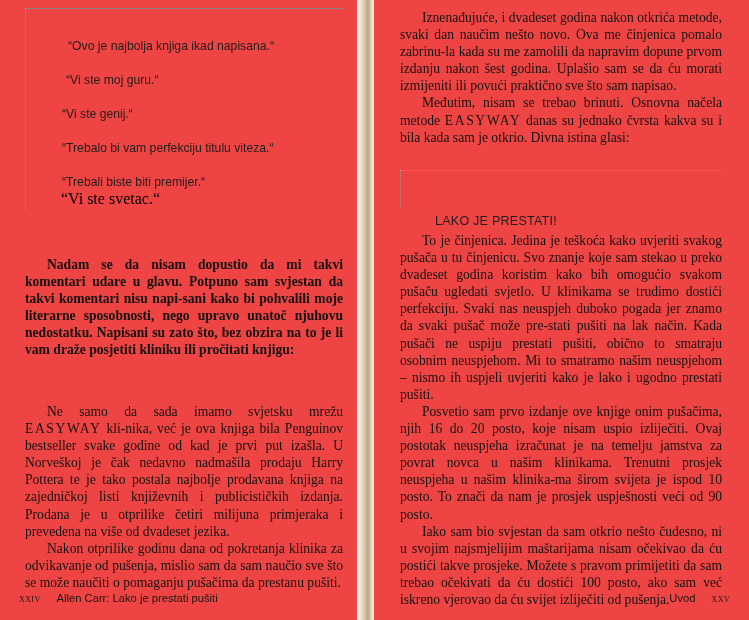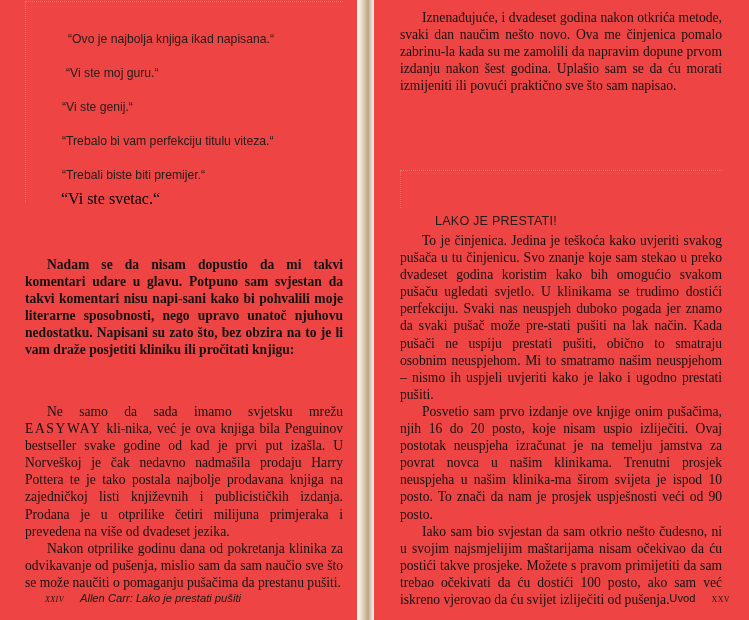--- a/index.html
+++ b/index.html
@@ -94,21 +94,21 @@
   }
   .callout .heading {
     font-size: 12.6px;
     line-height: 1;
     letter-spacing: 0.2px;
   }
 
   
   #callout-quotes {
     position: absolute;
-    top: 1px;
+    top: 8px;
     left: 0;
     width: 318px;
     height: 202px;
   }
   #callout-quotes .quote { position: absolute; left: 38px; }
 
   
   #callout-easyway {
     position: absolute;
     top: 343px;
@@ -152,21 +152,21 @@
   .footer .folio {
     font-family: "Liberation Serif", serif;
     font-variant: small-caps;
     font-size: 11.5px;
     letter-spacing: 0.4px;
   }
   .footer .label {
     font-family: "Liberation Sans", sans-serif;
     font-size: 11.2px;
   }
-  #footer-left  { left: 45px; font-style: italic; }
+  #footer-left  { left: 19px; }
   #footer-left  .label { margin-left: 16px; }
   #footer-right { right: 19px; }
   #footer-right .folio { margin-left: 16px; }
 </style>
 </head>
 <body>
 
 <div id="spread">
 
   <div class="page" id="page-left">
@@ -199,20 +199,21 @@
     </div>
   </div>
 
   <div id="spine"></div>
 
   <div class="page" id="page-right">
     <div class="column">
 
       <div class="para-block" style="top:9px;">
         <p class="body">Iznenađujuće, i dvadeset godina nakon otkrića metode, svaki dan naučim nešto novo. Ova me činjenica pomalo zabrinu-la kada su me zamolili da napravim dopune prvom izdanju nakon šest godina. Uplašio sam se da ću morati izmijeniti ili povući praktično sve što sam napisao.</p>
+        <p class="body"><span>Međutim, nisam se trebao brinuti. Osnovna načela metode </span><span class="ew">EASYWAY</span><span> danas su jednako čvrsta kakva su i bila kada sam je otkrio. Divna istina glasi:</span></p>
       </div>
 
       <div class="callout" id="callout-lako">
         <div class="heading">LAKO JE PRESTATI!</div>
       </div>
 
       <div class="para-block" style="top:232px;">
         <p class="body">To je činjenica. Jedina je teškoća kako uvjeriti svakog pušača u tu činjenicu. Svo znanje koje sam stekao u preko dvadeset godina koristim kako bih omogućio svakom pušaču ugledati svjetlo. U klinikama se trudimo dostići perfekciju. Svaki nas neuspjeh duboko pogada jer znamo da svaki pušač može pre-stati pušiti na lak način. Kada pušači ne uspiju prestati pušiti, obično to smatraju osobnim neuspjehom. Mi to smatramo našim neuspjehom – nismo ih uspjeli uvjeriti kako je lako i ugodno prestati pušiti.</p>
         <p class="body">Posvetio sam prvo izdanje ove knjige onim pušačima, njih 16 do 20 posto, koje nisam uspio izliječiti. Ovaj postotak neuspjeha izračunat je na temelju jamstva za povrat novca u našim klinikama. Trenutni prosjek neuspjeha u našim klinika-ma širom svijeta je ispod 10 posto. To znači da nam je prosjek uspješnosti veći od 90 posto.</p>
         <p class="body">Iako sam bio svjestan da sam otkrio nešto čudesno, ni u svojim najsmjelijim maštarijama nisam očekivao da ću postići takve prosjeke. Možete s pravom primijetiti da sam trebao očekivati da ću dostići 100 posto, ako sam već iskreno vjerovao da ću svijet izliječiti od pušenja.</p>

